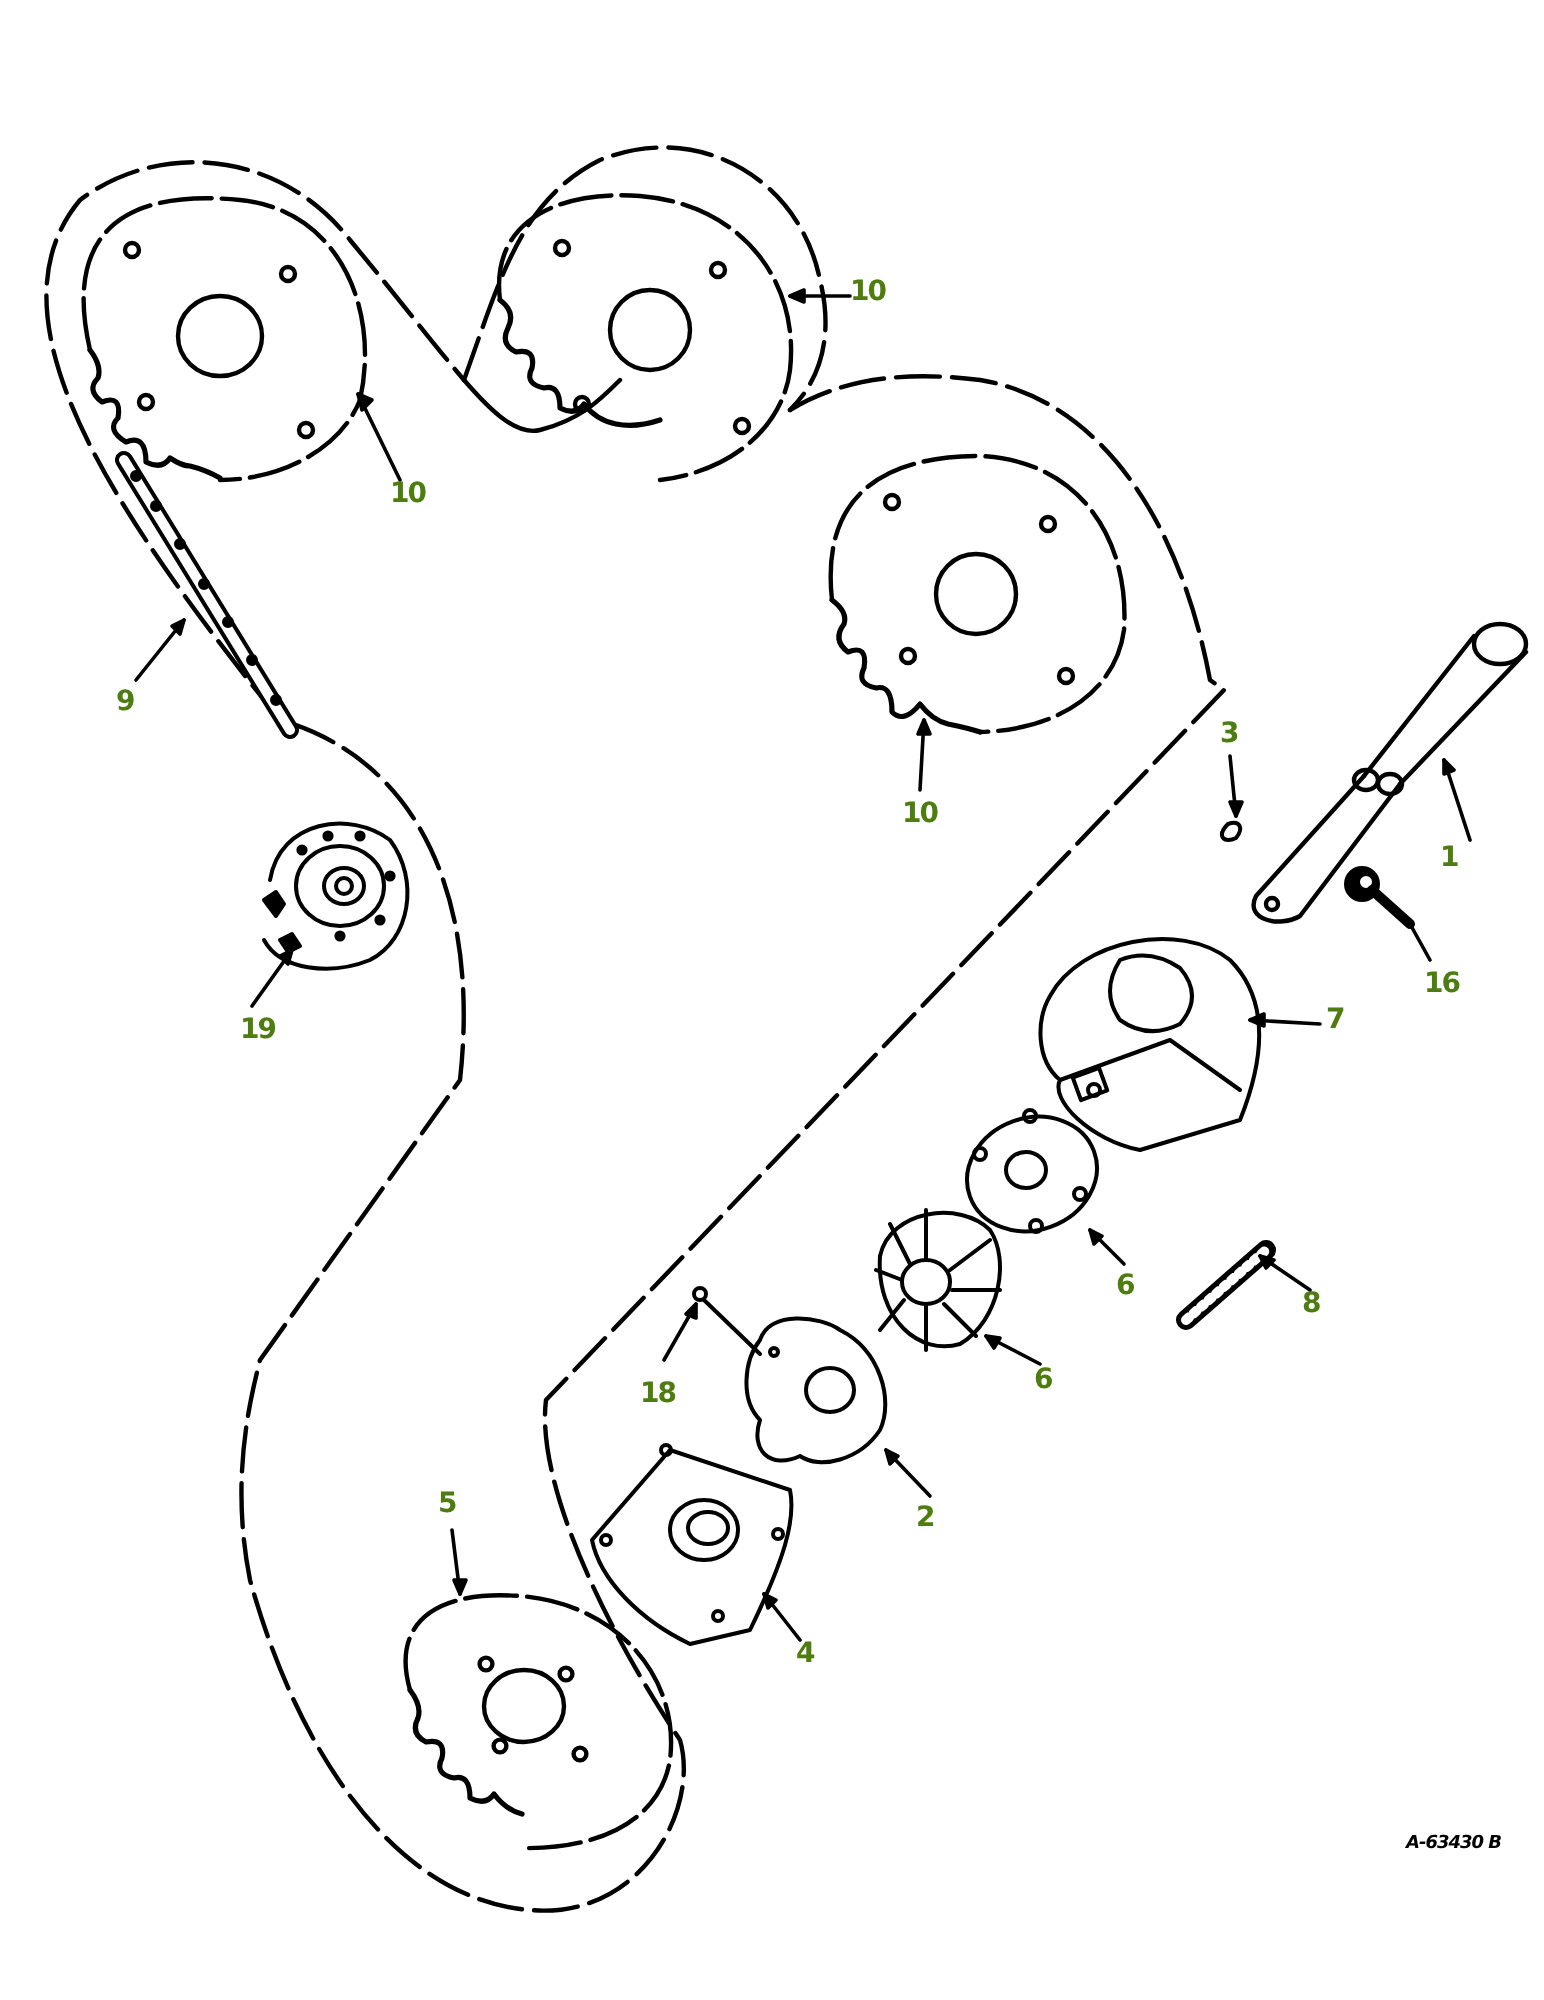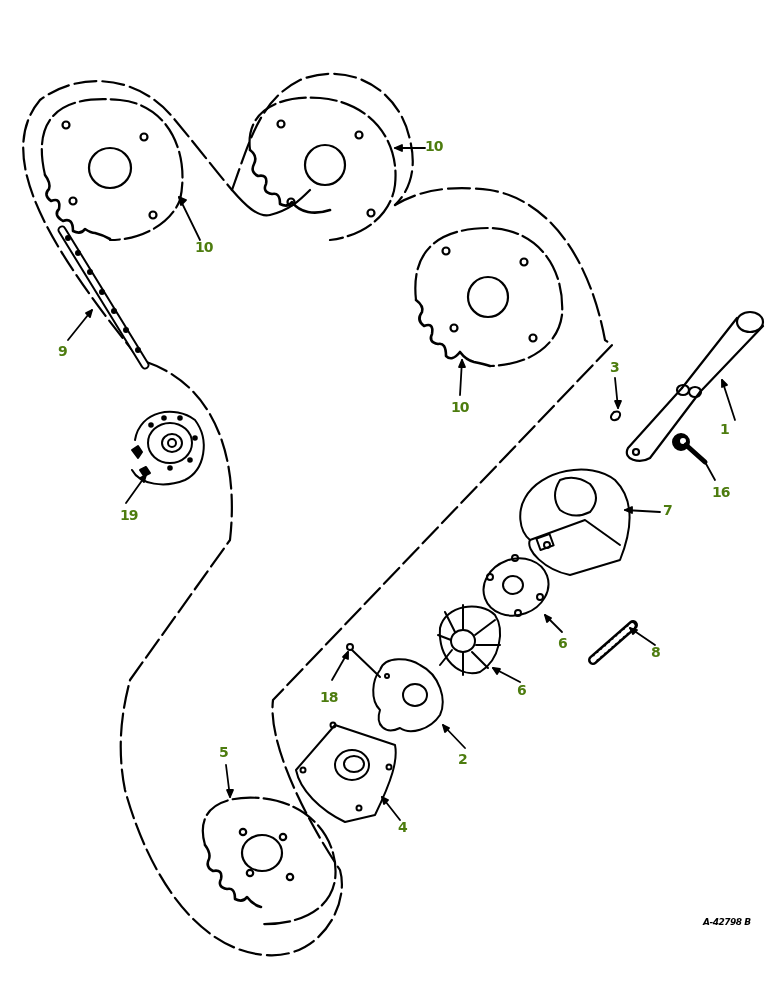--- a/index.html
+++ b/index.html
@@ -215,13 +215,13 @@
 <div class="callout" style="left:663px;top:503px">7</div>
 <div class="callout" style="left:651px;top:645px">8</div>
 <div class="callout" style="left:58px;top:344px">9</div>
 <div class="callout" style="left:195px;top:240px">10</div>
 <div class="callout" style="left:425px;top:139px">10</div>
 <div class="callout" style="left:451px;top:400px">10</div>
 <div class="callout" style="left:120px;top:508px">19</div>
 <div class="callout" style="left:712px;top:485px">16</div>
 <div class="callout" style="left:320px;top:690px">18</div>
 
-<div class="drawing-id" style="left:703px;top:917px">A-42798 B</div>
+<div class="drawing-id" style="left:703px;top:917px">A-63430 B</div>
 
 </body></html>

